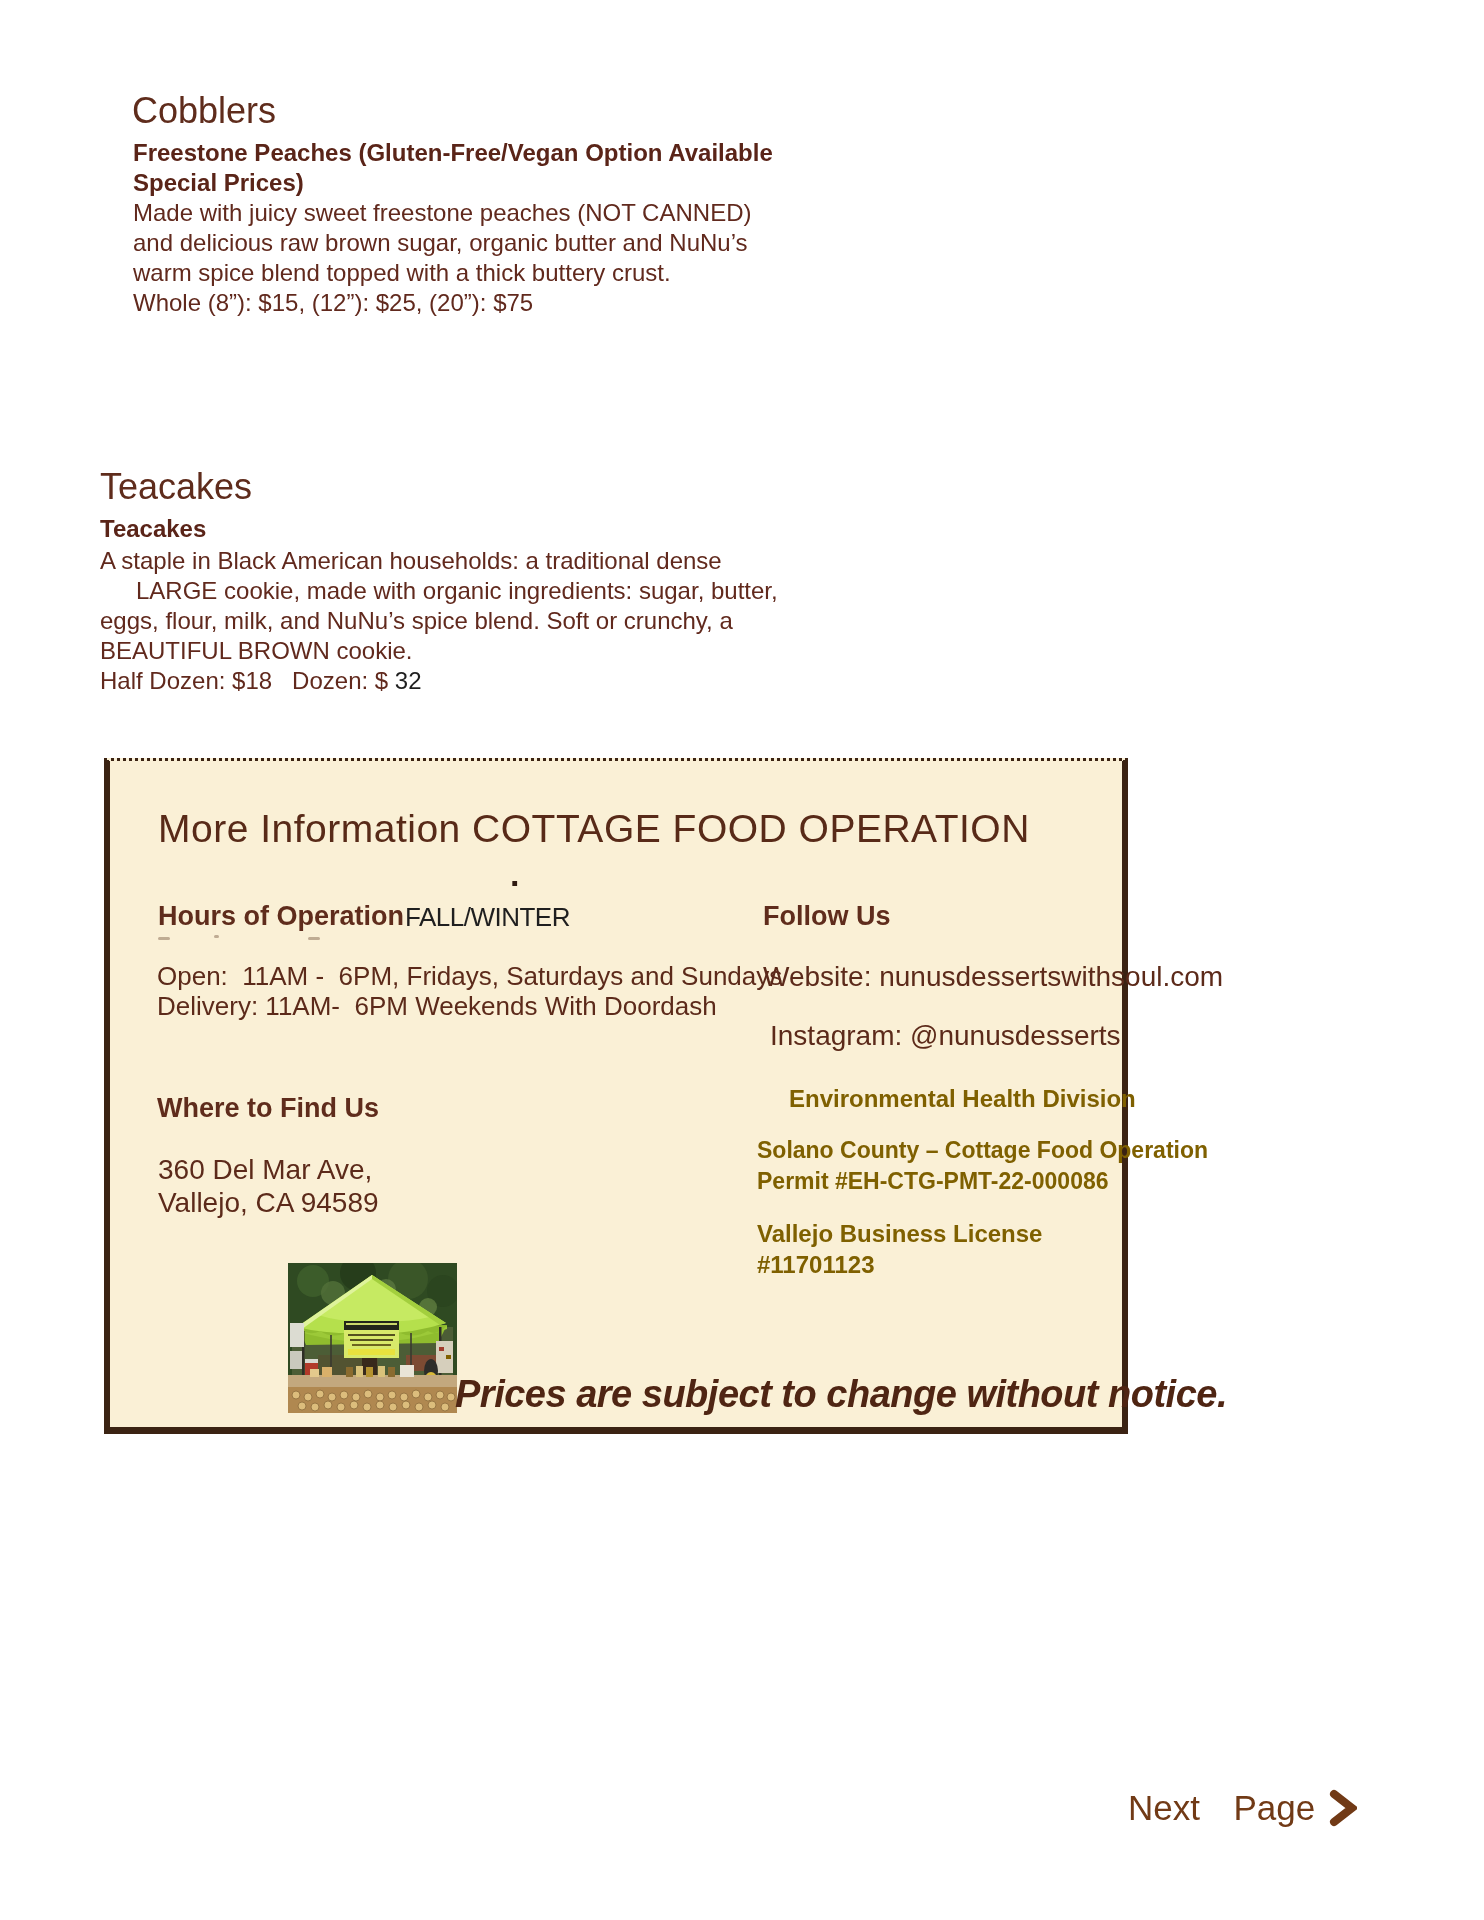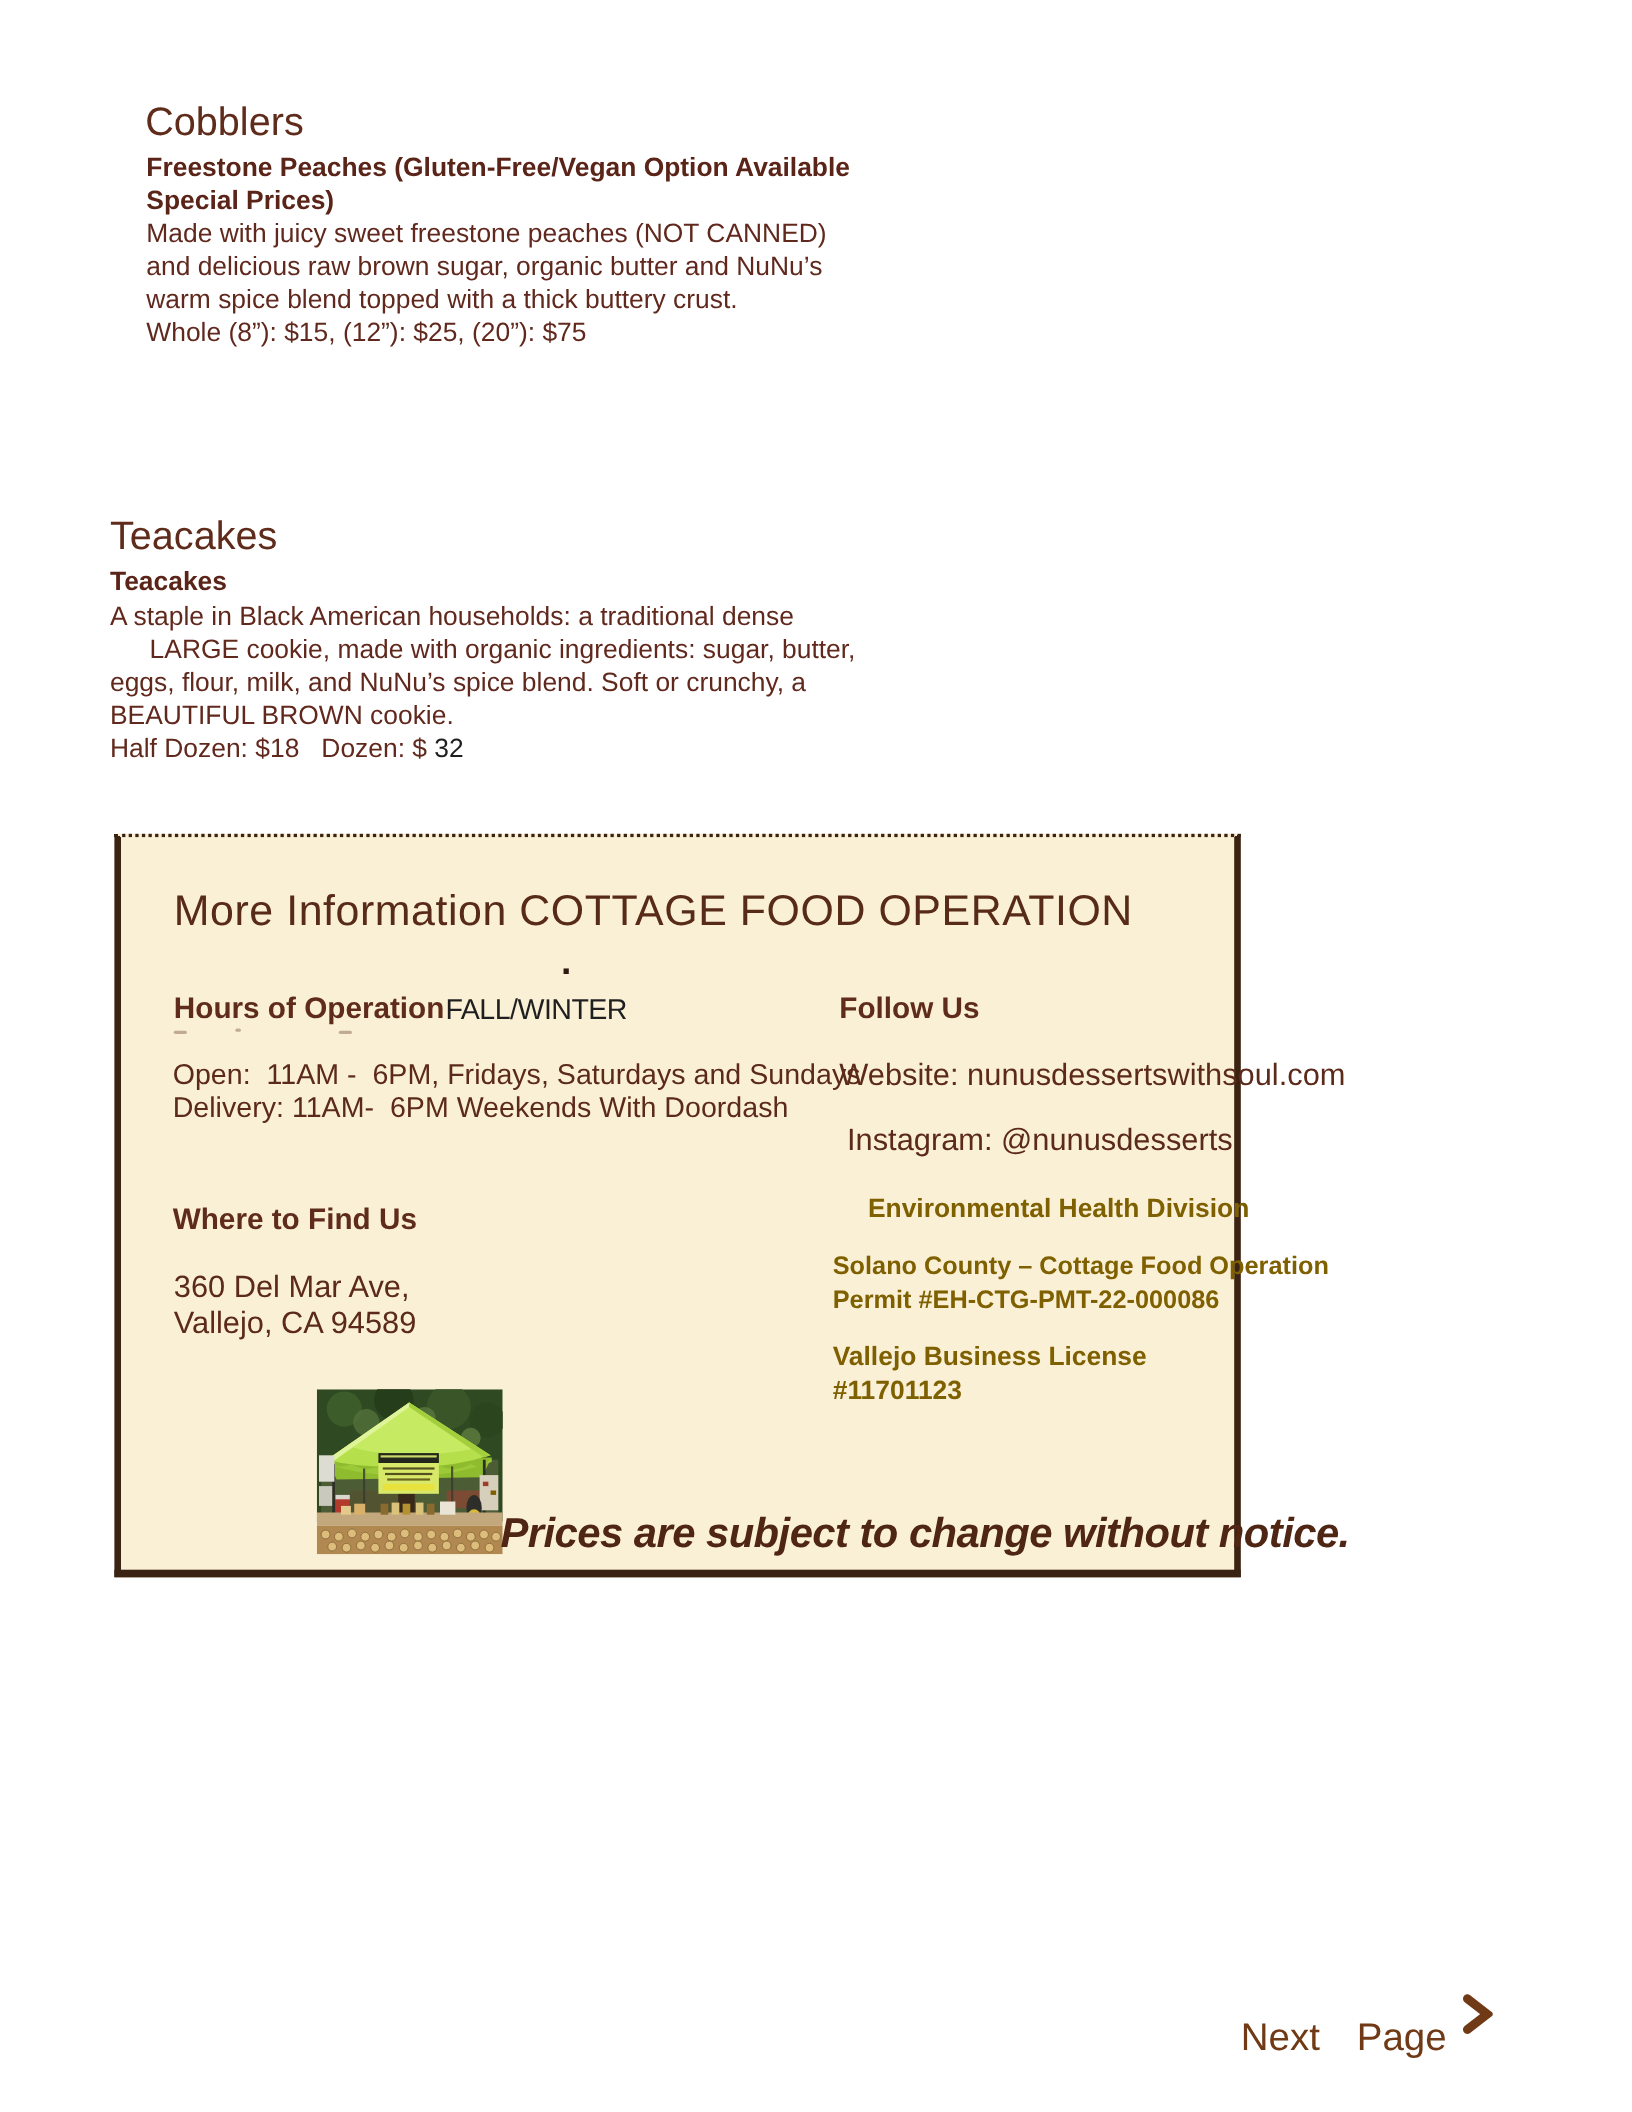--- a/index.html
+++ b/index.html
@@ -42,21 +42,21 @@
   .notice {
     font-size:38px; font-weight:700; font-style:italic;
     color:#4f2513; letter-spacing:-0.5px;
   }
   .next-page {
     position:absolute; left:1128px; top:1788px;
     display:flex; align-items:center; gap:14px;
     color:#713a16; font-size:35px; font-weight:400;
     cursor:pointer; text-decoration:none;
   }
-  .next-page .lbl { white-space:pre;margin-top:45px; }
+  .next-page .lbl { white-space:pre; }
   .photo-frame { position:absolute; line-height:0; }
 </style>
 </head>
 <body>
 
 <div class="page">
 
   <div class="abs section-heading" style="left:132px; top:90px;">Cobblers</div>
   <div class="abs menu-bold" style="left:133px; top:138px;">Freestone Peaches (Gluten-Free/Vegan Option Available</div>
   <div class="abs menu-bold" style="left:133px; top:168px;">Special Prices)</div>

